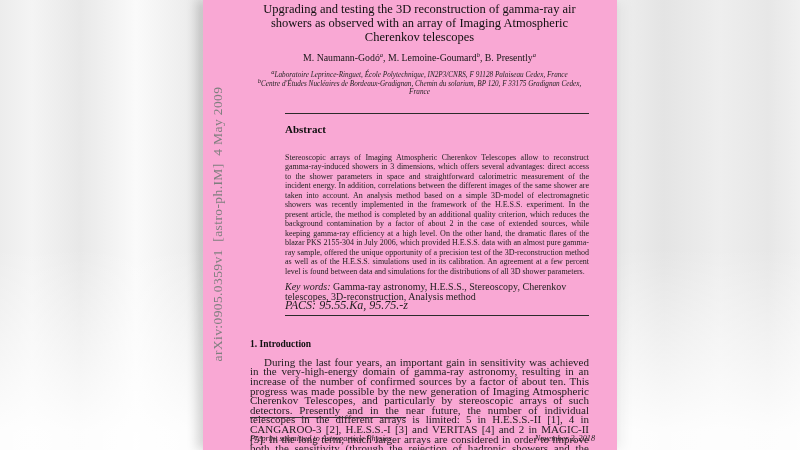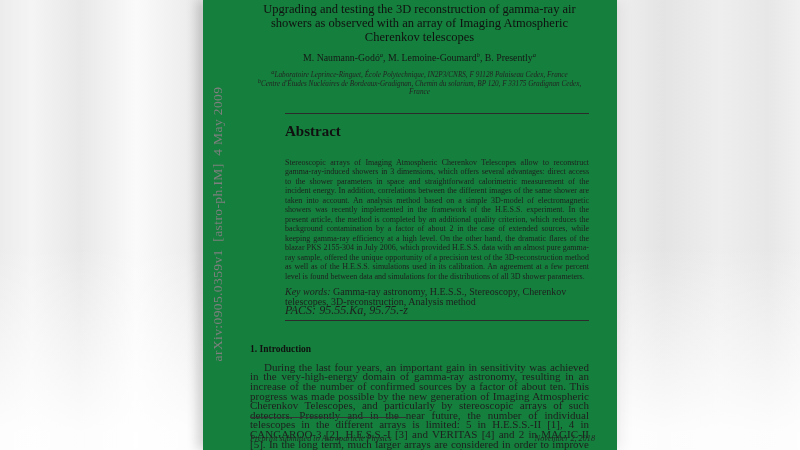--- a/index.html
+++ b/index.html
@@ -16,21 +16,21 @@
     background:
       linear-gradient(180deg, rgba(255,255,255,0) 55%, rgba(255,255,255,0.55) 80%, rgba(255,255,255,0.9) 96%),
       linear-gradient(90deg,
         #ececec 0%, #f4f4f4 4%, #e8e8e8 10%, #fafafa 17%, #eeeeee 23%,
         #e6e6e6 25%, #ffffff 27%, #ffffff 70%, #f1f1f1 76%,
         #e4e4e4 83%, #eeeeee 90%, #e7e7e7 96%, #f0f0f0 100%);
   }
   .page {
     position: absolute; left: 203px; top: 0;
     width: 414px; height: 450px;
-    background: #15803d;
+    background: #f9a8d4;
     box-shadow: -6px 0 10px rgba(0,0,0,0.16), 6px 0 12px rgba(0,0,0,0.05);
     color: #1c1c1c;
   }
   .stamp {
     position: absolute; left: 210px; top: 389px;
     width: 330px; height: 17px;
     transform: rotate(-90deg); transform-origin: 0 0;
     font-size: 13.5px; letter-spacing: 0.4px;
     color: #7f7f7f;
     text-align: center;
@@ -61,21 +61,21 @@
   }
 
   .abstract-block { margin: 0 0 0 35px; }
   .rule {
     border: none; border-top: 1.1px solid #2b2b2b;
     margin: 0; height: 0;
   }
   .rule-top { margin-top: 16px; }
   .abstract-head {
     margin-top: 9px;
-    font-weight: bold; font-size: 15px; color: #101010;
+    font-weight: bold; font-size: 11px; color: #101010;
   }
   .abstract-text {
     margin-top: 18px;
     font-size: 8px; line-height: 9.5px;
     text-align: justify; color: #1e1e1e;
   }
   .keywords {
     margin-top: 6px;
     font-size: 10px; line-height: 9.5px; color: #1e1e1e;
   }

